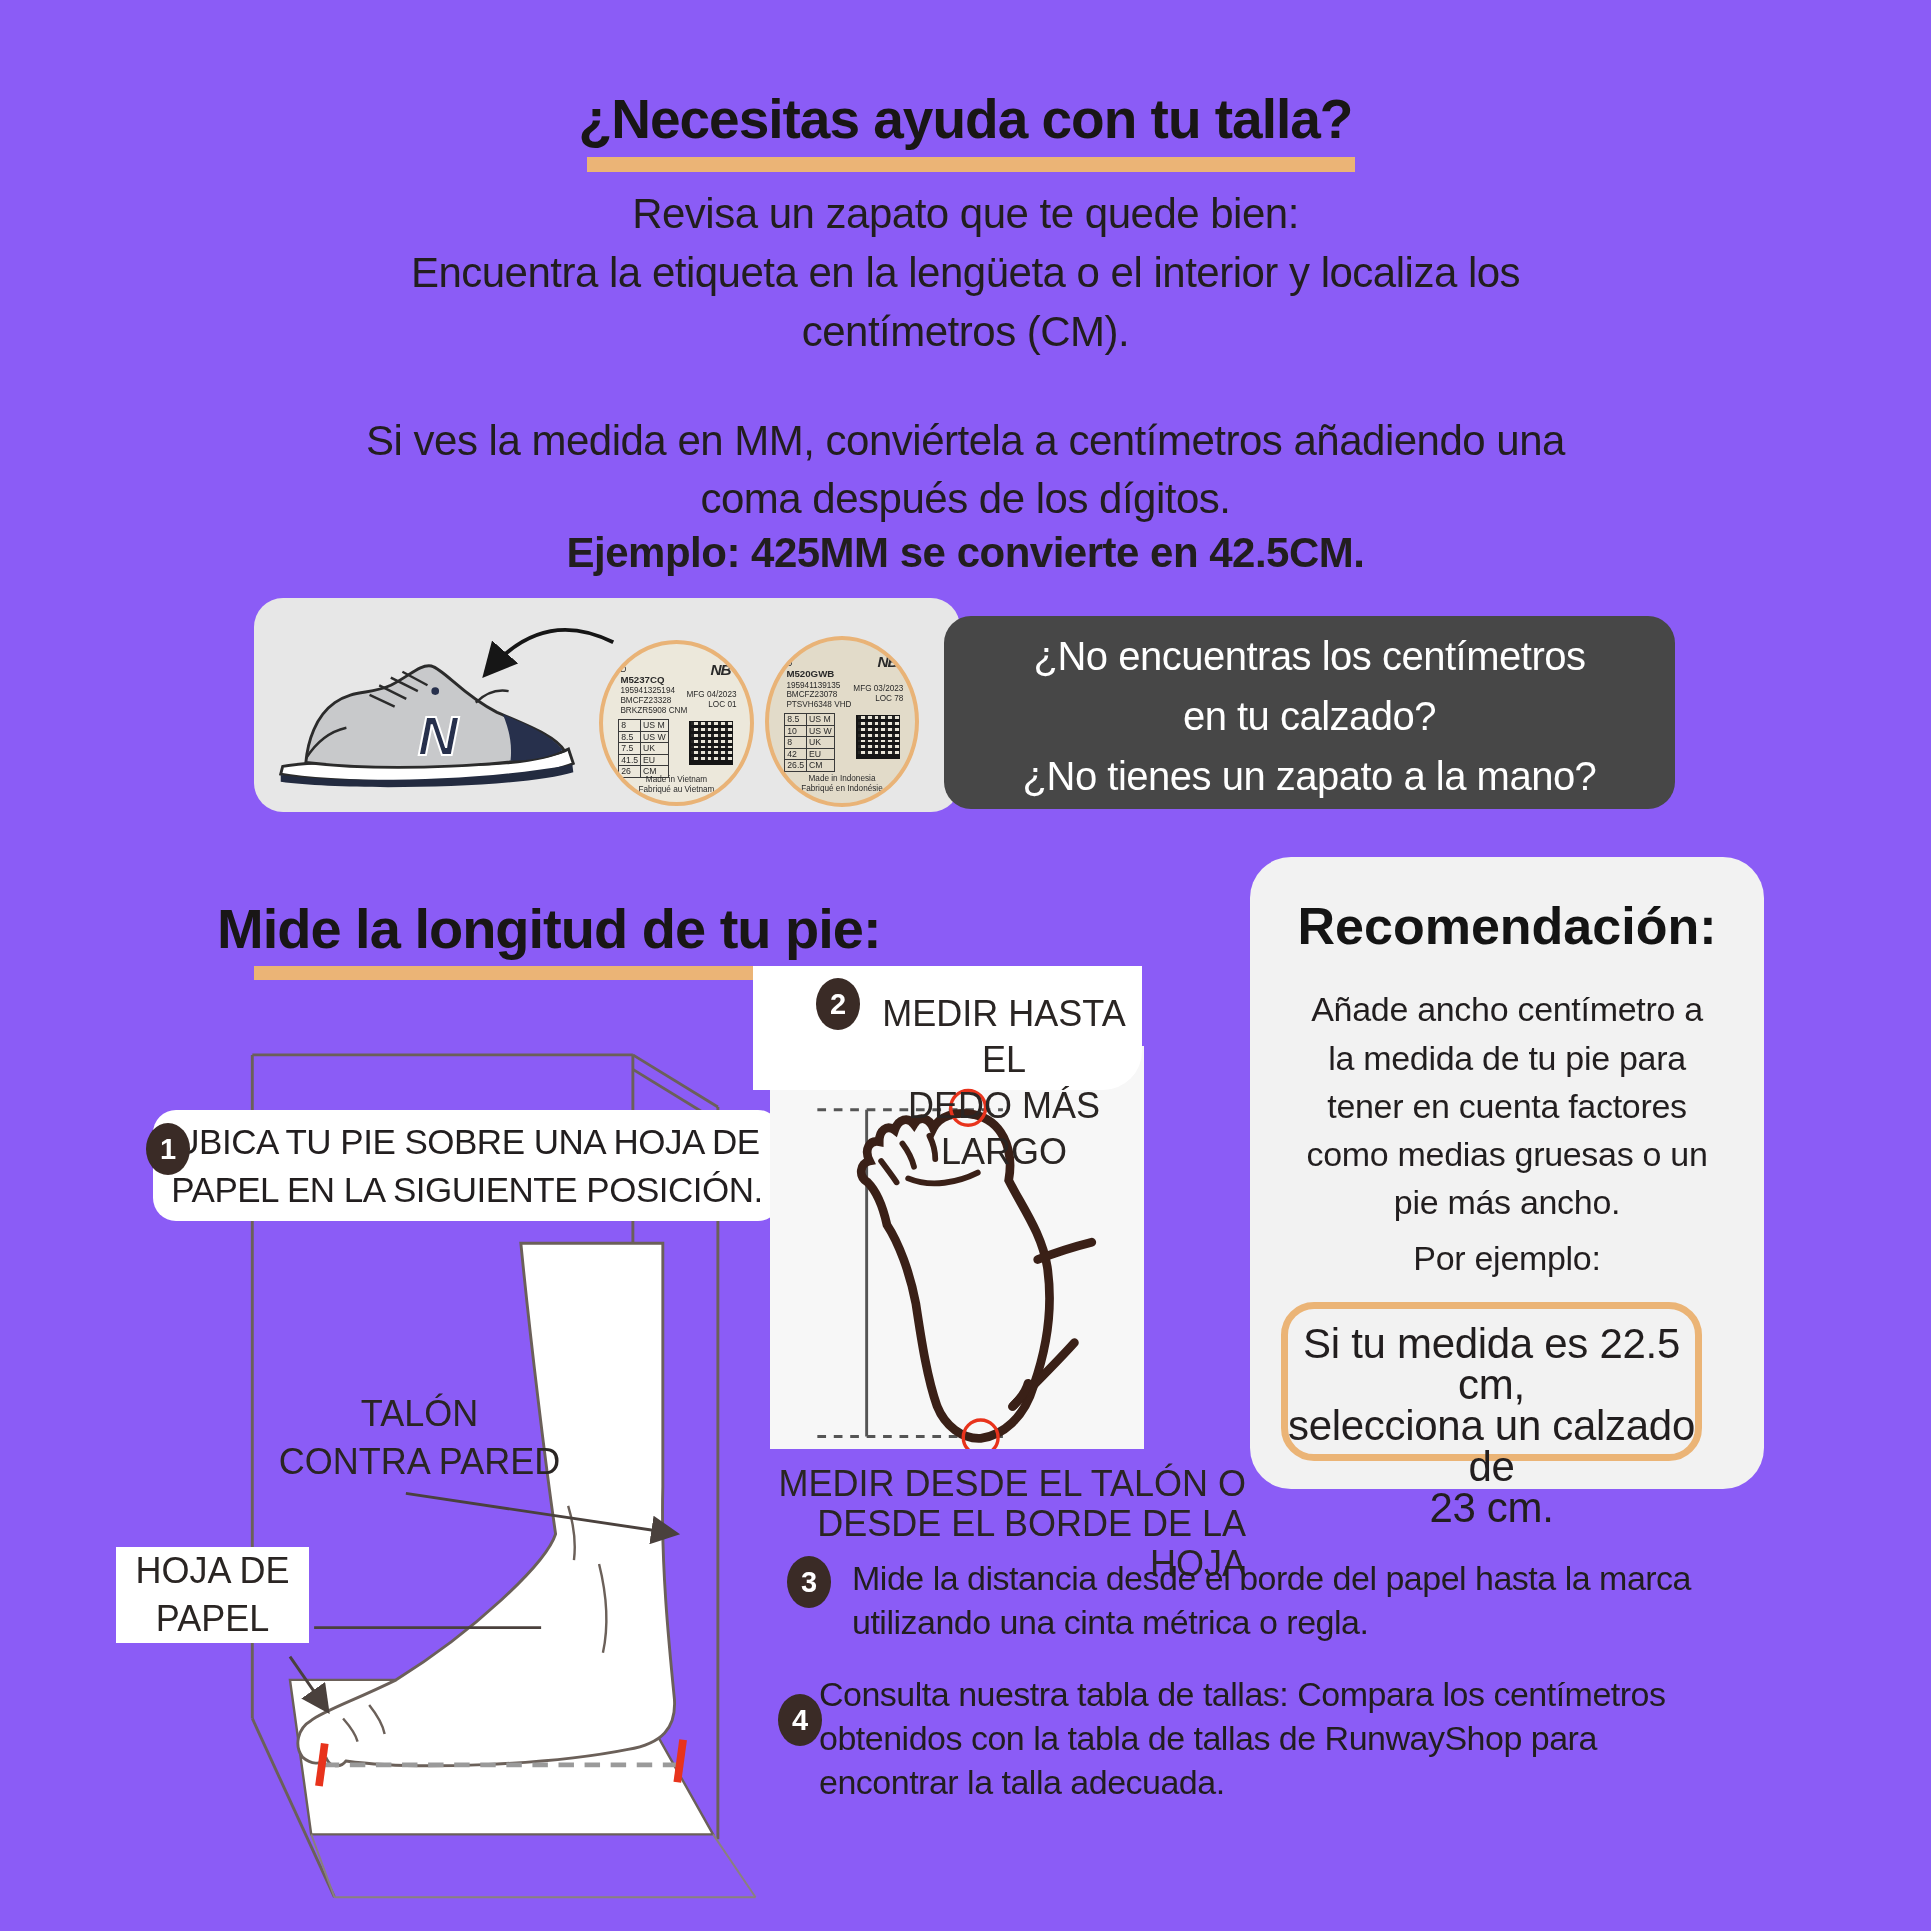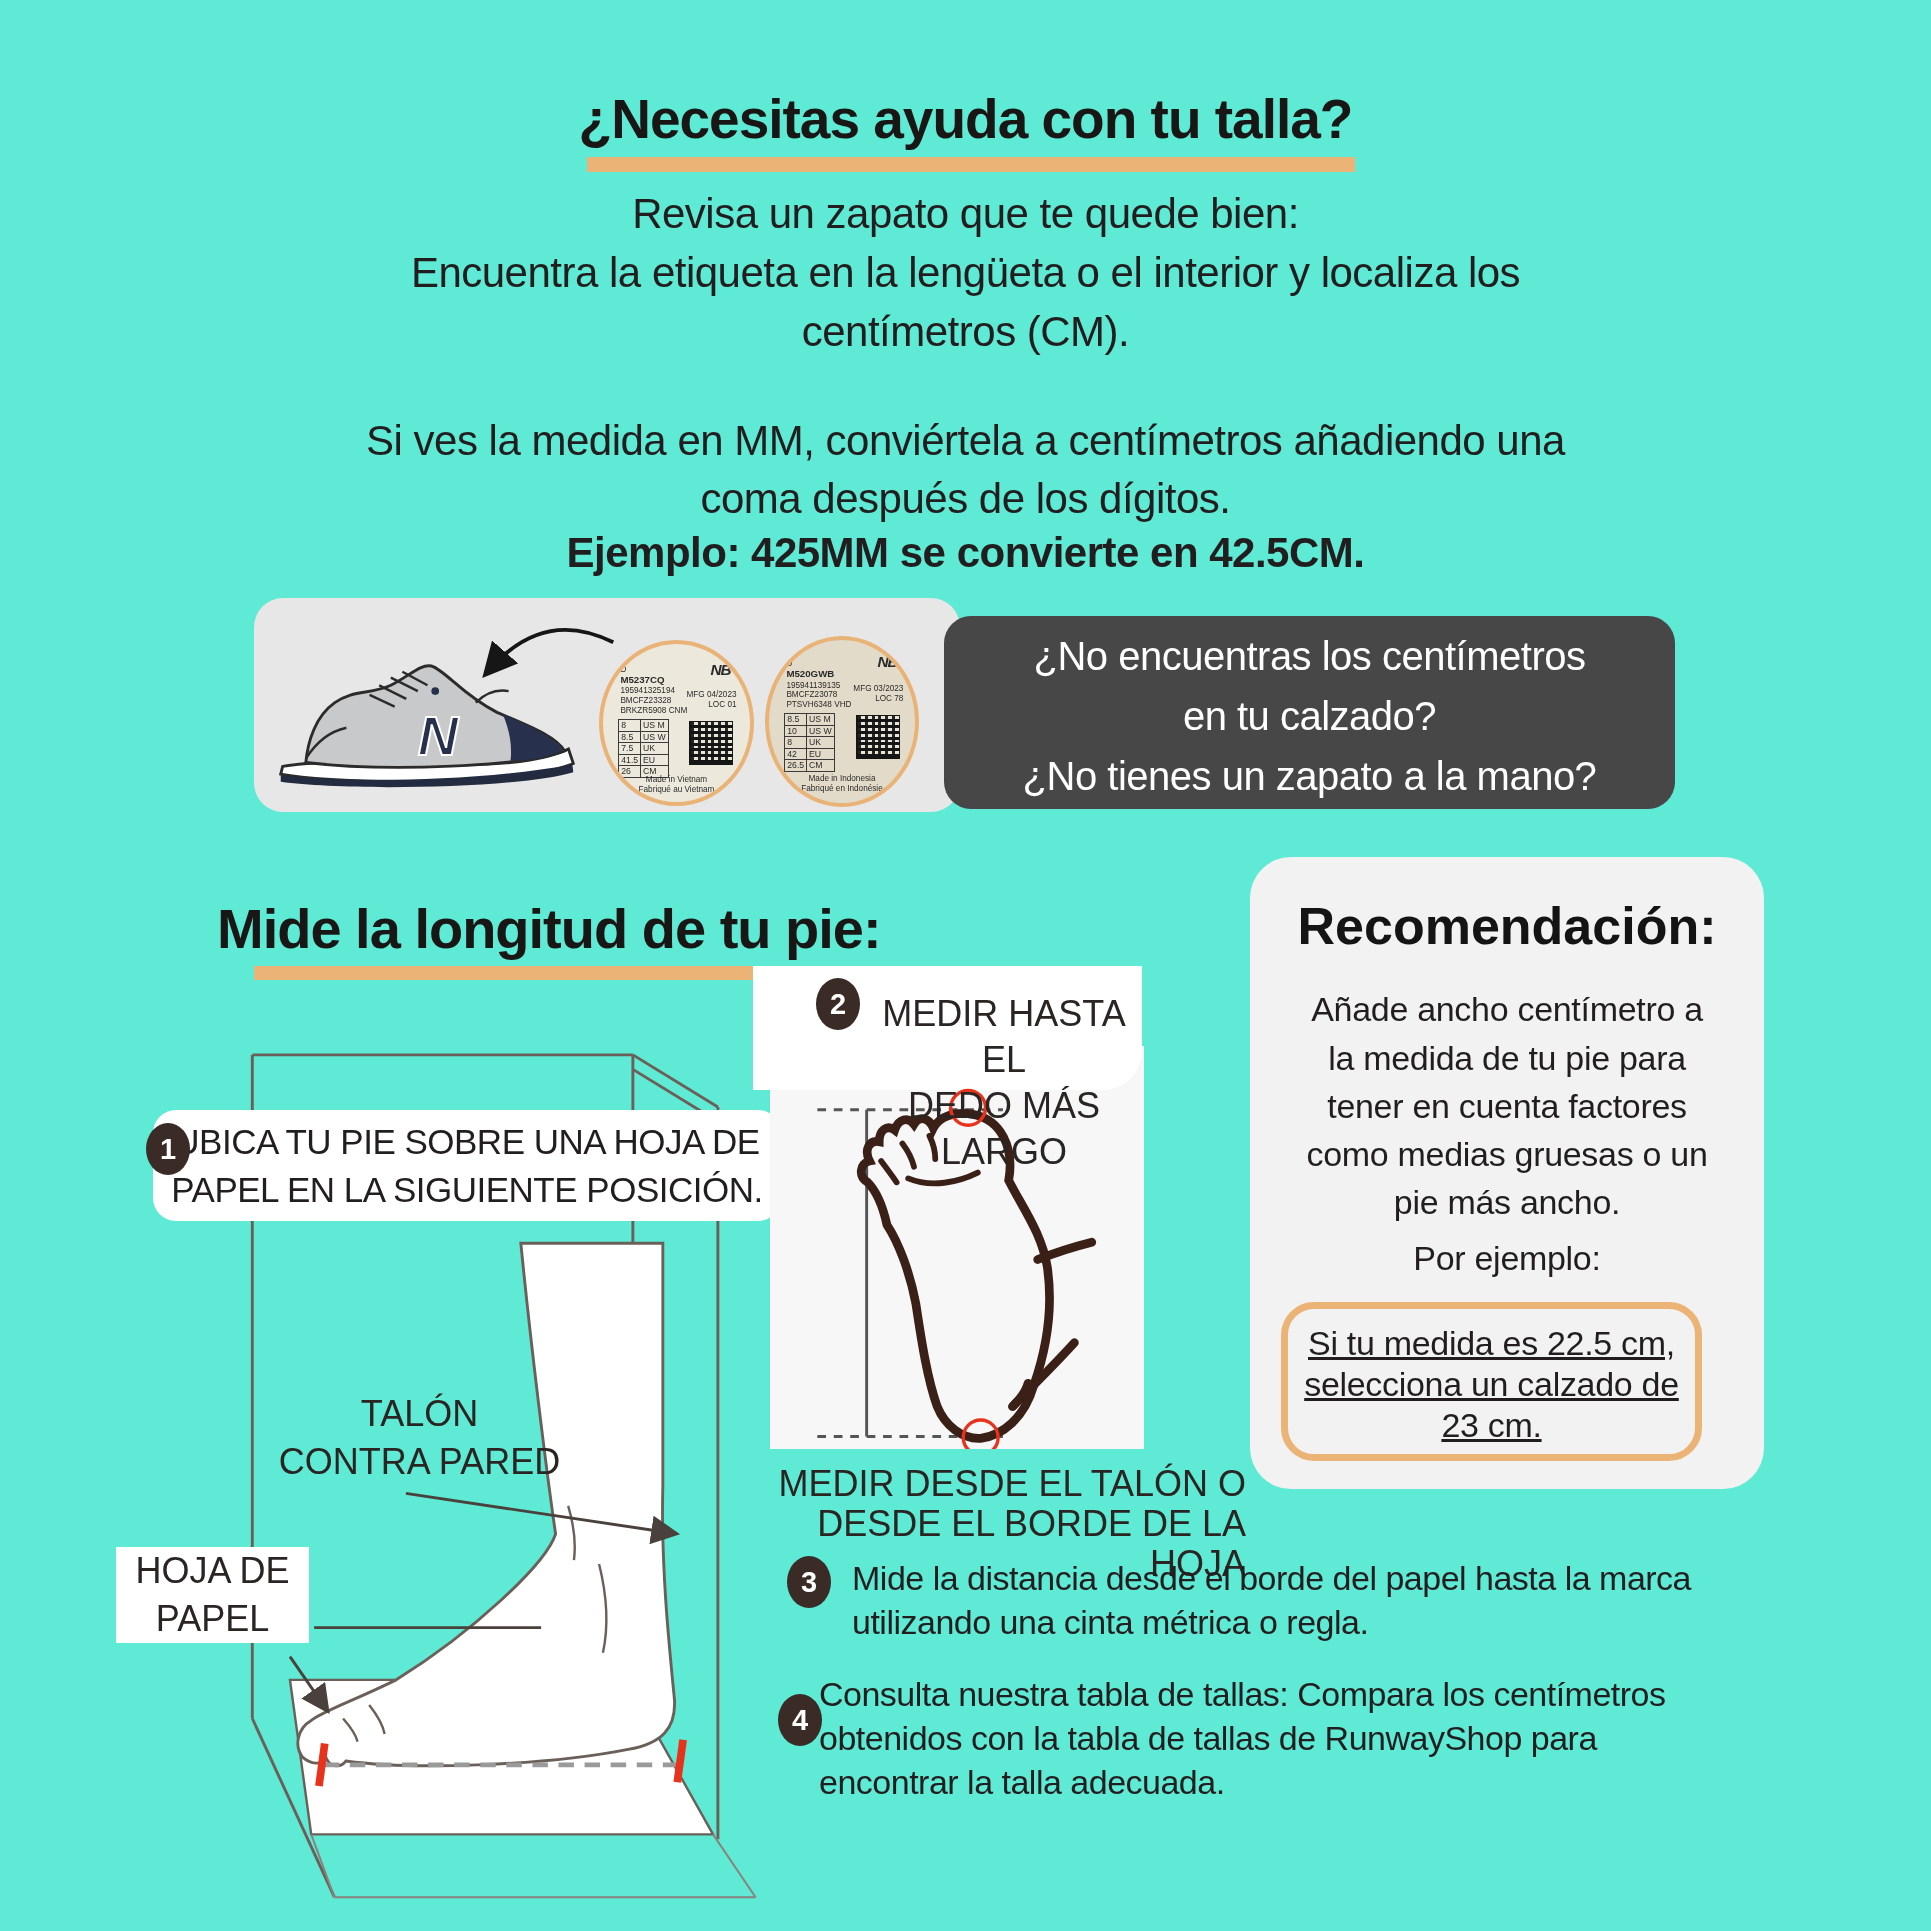--- a/index.html
+++ b/index.html
@@ -1,37 +1,37 @@
 <!DOCTYPE html>
 <html><head>
 <meta charset="utf-8">
 <style>
   html,body{margin:0;padding:0;background:#fff;}
-  .page{position:relative;width:1931px;height:1931px;background:#5eead4;overflow:hidden;
+  .page{position:relative;width:1931px;height:1931px;background:#8b5cf6;overflow:hidden;
         font-family:"Liberation Sans",sans-serif;color:#221E1F;}
   .abs{position:absolute;}
   .ctr{left:0;width:100%;text-align:center;}
   .h1{font-size:55px;font-weight:700;letter-spacing:-1px;color:#191616;}
   .h2{font-size:56px;font-weight:700;letter-spacing:-1px;color:#191616;}
   .body-line{font-size:42px;letter-spacing:-0.5px;}
   .bold{font-weight:700;}
   .bar{position:absolute;height:14.5px;background:#EBB476;}
   .panel-gray{position:absolute;background:#E7E7E7;border-radius:29px;}
   .darkbox{position:absolute;background:#474747;border-radius:27px;color:#fff;text-align:center;padding-top:9.7px;}
   .darkbox div{font-size:40px;line-height:60px;letter-spacing:-0.5px;}
   .badge{position:absolute;width:44px;height:52px;border-radius:50%;background:#3A2B26;color:#fff;
          font-weight:700;font-size:29px;display:flex;align-items:center;justify-content:center;}
   .steptext{position:absolute;letter-spacing:-0.5px;}
   .cap{font-size:36px;line-height:48px;color:#2a2523;}
   .recpanel{position:absolute;left:1250px;top:857px;width:514px;height:632px;background:#F2F2F2;border-radius:41px;}
   .recpanel .rectitle{position:absolute;top:39px;left:0;width:100%;text-align:center;font-size:52px;font-weight:700;color:#141414;}
   .recline{position:absolute;left:0;width:100%;text-align:center;font-size:34px;letter-spacing:-0.3px;}
   .exbox{position:absolute;left:31px;top:445px;width:407px;height:131px;border:7.7px solid #EBB476;border-radius:33px;
          background:#F2F2F2;text-align:center;padding-top:13.5px;}
-  .exbox div{font-size:34px;line-height:41px;letter-spacing:-0.3px;text-decoration:underline;}
+  .exbox div{font-size:42px;line-height:41px;letter-spacing:-0.3px;}
   .tag{position:absolute;border:4.8px solid #E9B377;border-radius:50%;background:#ECE8DB;overflow:hidden;color:#2a2a2a;}
   .tagtxt{position:absolute;font-size:8.2px;line-height:9.7px;}
   .tagmodel{font-weight:700;font-size:9.7px;}
   .nb{font-style:italic;font-weight:700;font-size:15.4px;letter-spacing:-1px;}
   .sizetable{position:absolute;border-collapse:collapse;}
   .sizetable td{border:1px solid #3a3a3a;font-size:8.7px;line-height:10.6px;padding:0 1.9px;font-family:"Liberation Sans",sans-serif;}
   .barcode{position:absolute;width:42px;height:42px;border-left:2.9px solid #151515;border-bottom:2.9px solid #151515;
            background-image:repeating-linear-gradient(90deg,rgba(21,21,21,.92) 0 2.9px,transparent 2.9px 6.8px),
                             repeating-linear-gradient(0deg,#151515 0 2.9px,#e9e5d8 2.9px 5.8px);}
   .whitebox{position:absolute;background:#fff;}

